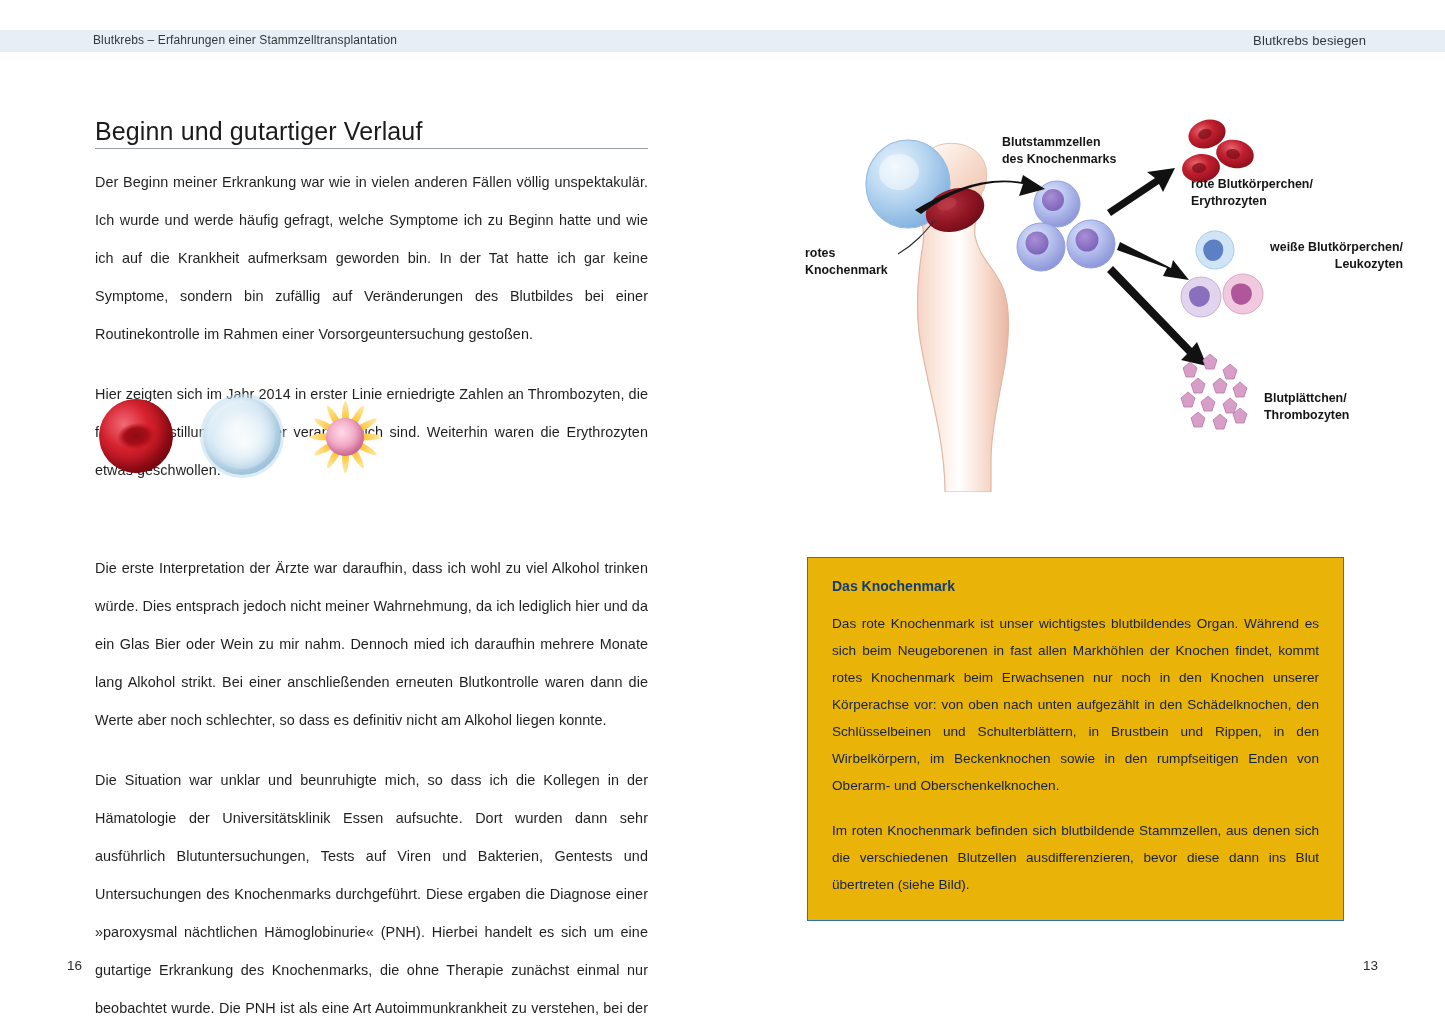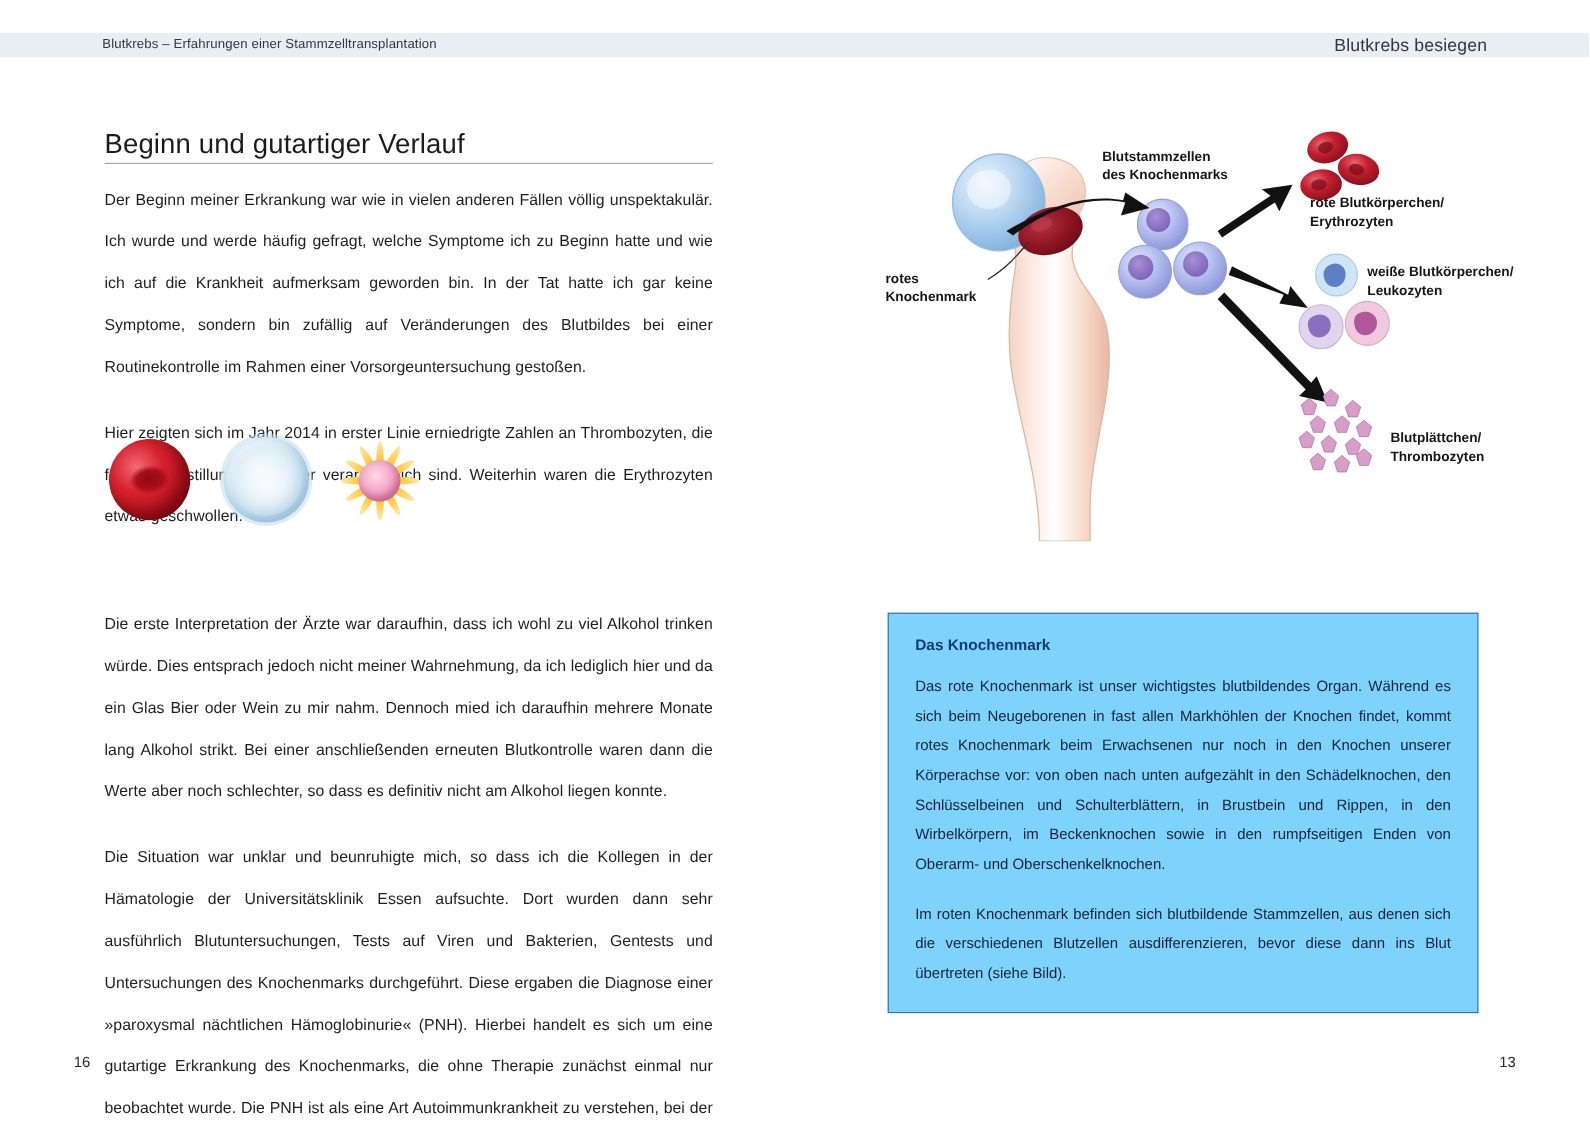--- a/index.html
+++ b/index.html
@@ -33,22 +33,22 @@
     position: absolute;
     top: 33px;
     left: 93px;
     font-size: 12px;
     color: #33373b;
     letter-spacing: 0.01em;
   }
   .header-right {
     position: absolute;
     top: 33px;
-    right: 93px;
-    font-size: 16px;
+    right: 79px;
+    font-size: 13px;
     color: #33373b;
     letter-spacing: 0.01em;
   }
   
   .chapter-title {
     position: absolute;
     top: 100px;
     left: 95px;
     width: 560px;
     font-size: 25px;
@@ -186,21 +186,21 @@
   .lbl-leu    { left: 448px; top: 147x;  width: 160px; top: 147px; }
   .lbl-thr    { left: 453px; top: 298px; width: 140px; margin-left: 16px; }
 
   
   .infobox {
     position: absolute;
     left: 807px;
     top: 557px;
     width: 537px;
     border: 1.6px solid #2f6fb5;
-    background: #7dd3fc;
+    background: #eab308;
     padding: 20px 24px 22px 24px;
     box-sizing: border-box;
   }
   .infobox h3 {
     margin: 0 0 16px 0;
     font-size: 14px;
     font-weight: bold;
     color: #123c70;
   }
   .infobox p {
@@ -387,21 +387,21 @@
         <path d="M438,322 l7,-6 7,6 -3,9 -8,0 z"></path>
       </g>
     </svg>
 
     <div class="illus-label lbl-stem" style="white-space: pre-line;">Blutstammzellen
 des Knochenmarks</div>
     <div class="illus-label lbl-marrow" style="white-space: pre-line;">rotes
 Knochenmark</div>
     <div class="illus-label lbl-ery" style="white-space: pre-line;">rote Blutkörperchen/
 Erythrozyten</div>
-    <div class="illus-label lbl-leu" style="white-space: pre-line;">weiße Blutkörperchen/
+    <div class="illus-label lbl-leu" style="white-space: pre-line; text-align: right;">weiße Blutkörperchen/
 Leukozyten</div>
     <div class="illus-label lbl-thr" style="white-space: pre-line;">Blutplättchen/
 Thrombozyten</div>
   </div>
 
   <div class="infobox">
     <h3>Das Knochenmark</h3>
     <p>Das rote Knochenmark ist unser wichtigstes blutbildendes Organ. Während es sich beim Neugeborenen in fast allen Markhöhlen der Knochen findet, kommt rotes Knochenmark beim Erwachsenen nur noch in den Knochen unserer Körperachse vor: von oben nach unten aufgezählt in den Schädelknochen, den Schlüsselbeinen und Schulterblättern, in Brustbein und Rippen, in den Wirbelkörpern, im Beckenknochen sowie in den rumpfseitigen Enden von Oberarm- und Oberschenkelknochen.</p>
     <p>Im roten Knochenmark befinden sich blutbildende Stammzellen, aus denen sich die verschiedenen Blutzellen ausdifferenzieren, bevor diese dann ins Blut übertreten (siehe Bild).</p>
   </div>

